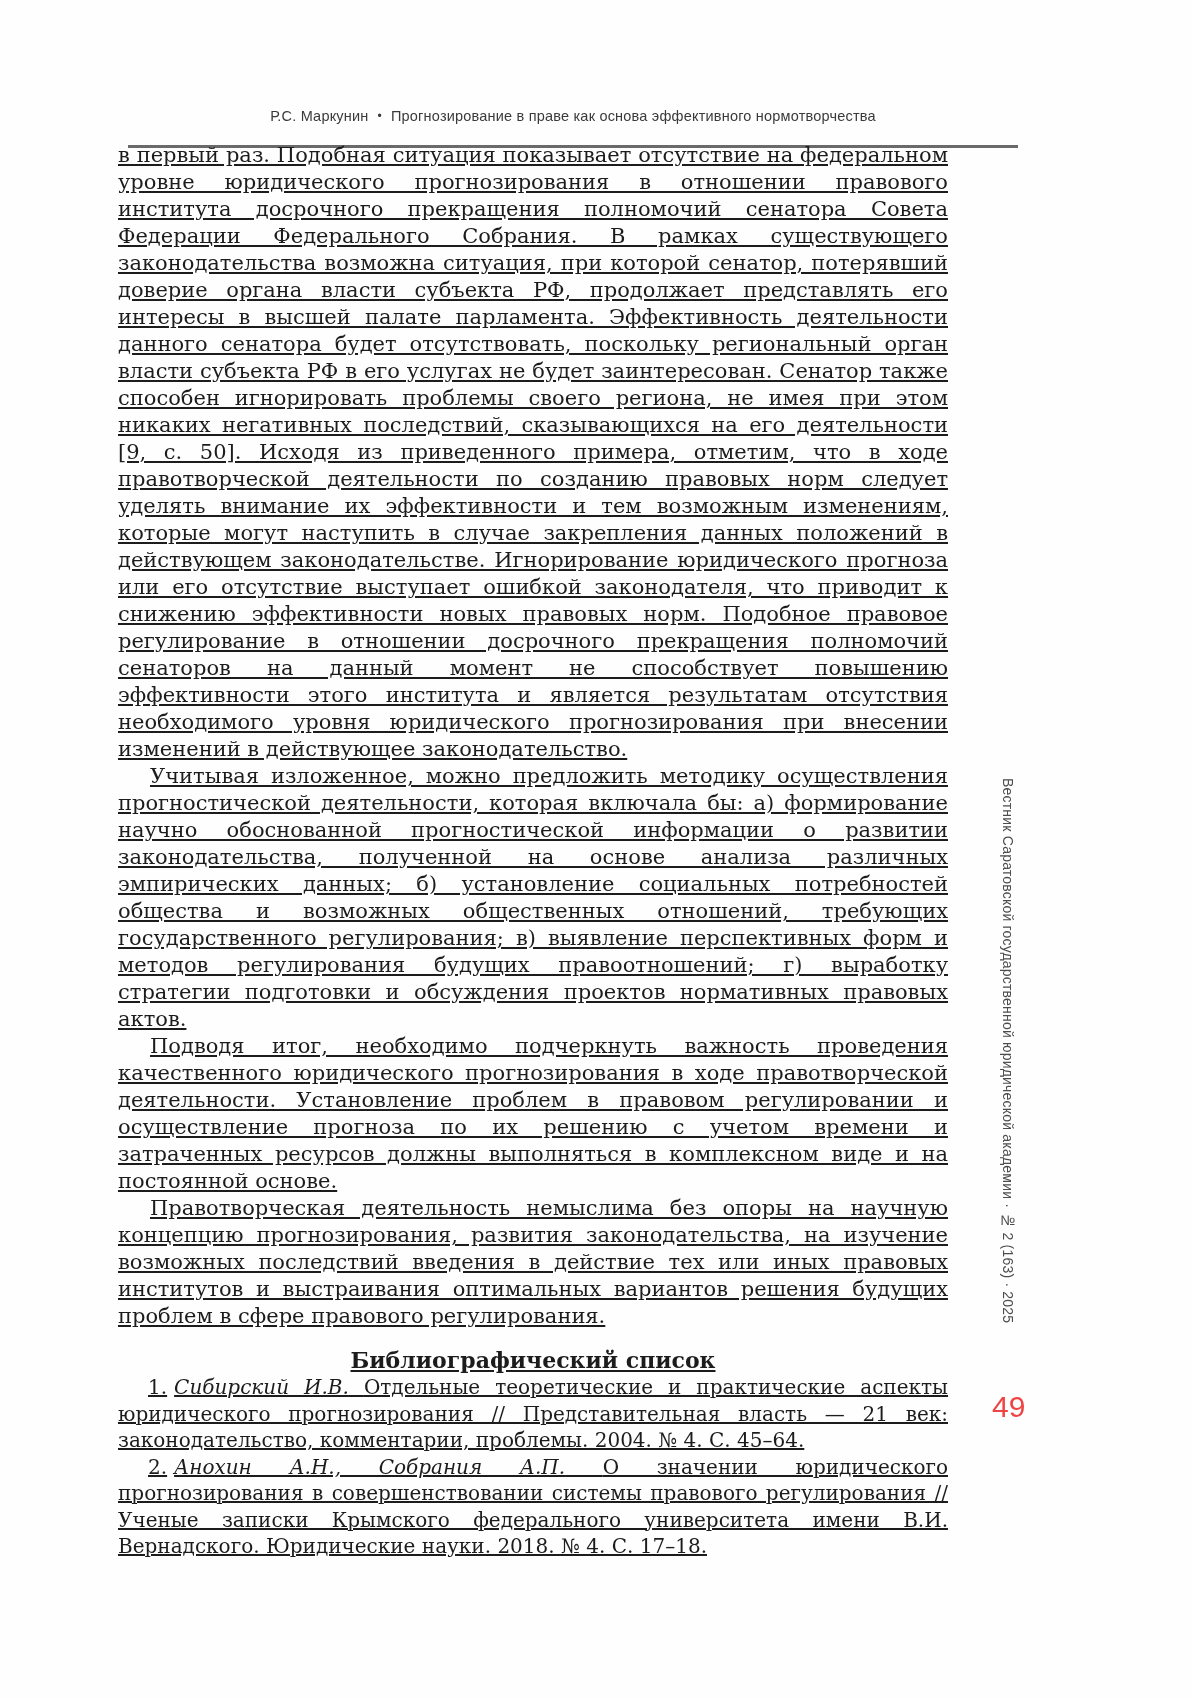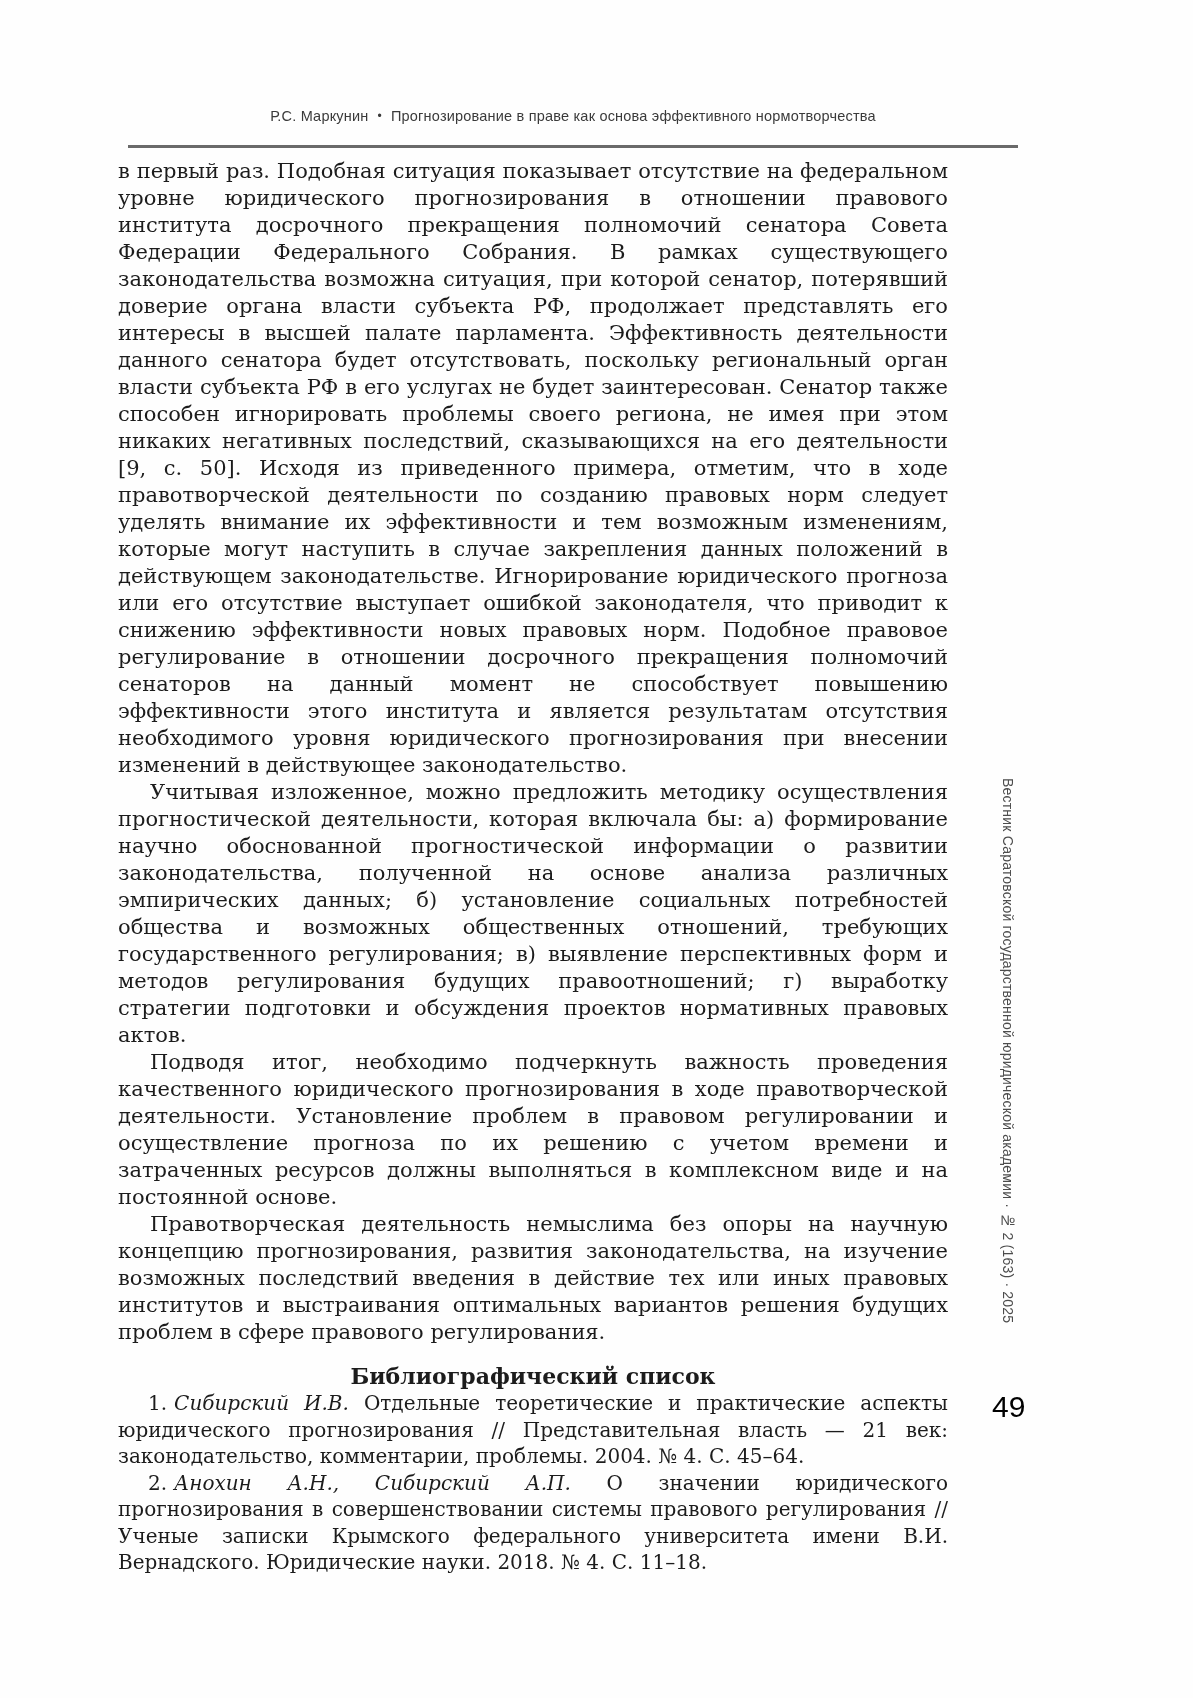--- a/index.html
+++ b/index.html
@@ -26,25 +26,26 @@
     white-space: nowrap;
   }
   .hdr-sep { margin: 0 9px; font-size: 12px; position: relative; top: -1px; color: #3a3a3a; }
   .header-rule {
     position: absolute;
     left: 128px; top: 145px; width: 890px; height: 3px;
     background: #6a6a6a;
   }
   .column {
     position: absolute;
-    left: 118px; top: 158px; width: 830px;
+    left: 118px; top: 142px; width: 830px;
     font-size: 21px; line-height: 27px;
     color: #1c1c1c;
     text-align: justify;
     hyphens: auto;
+    text-decoration: underline;
   }
   p.para { margin: 0; padding: 0; }
   p.para.indent { text-indent: 32px; }
   .bib-heading {
     margin: 17px 0 0 0;
     font-size: 22px; line-height: 27px;
     text-align: center;
     font-weight: bold;
     color: #1c1c1c;
   }
@@ -63,21 +64,21 @@
     font-size: 14px;
     color: #4c4c4c;
     letter-spacing: 0.2px;
     white-space: nowrap;
   }
   .page-number {
     position: absolute;
     left: 992px; top: 1390px;
     font-family: "Liberation Sans", sans-serif;
     font-size: 30px;
-    color: #000000;
+    color: #ef4444;
   }
 </style>
 </head>
 <body>
 
 <div class="page">
 
   <header class="running-header">
     <span>Р.С. Маркунин</span><span class="hdr-sep">•</span><span>Прогнозирование в праве как основа эффективного нормотворчества</span>
   </header>
@@ -88,22 +89,22 @@
     <p class="para">в первый раз. Подобная ситуация показывает отсутствие на федеральном уровне юридического прогнозирования в отношении правового института досрочного прекращения полномочий сенатора Совета Федерации Федерального Собрания. В рамках существующего законодательства возможна ситуация, при которой сенатор, потерявший доверие органа власти субъекта РФ, продолжает представлять его интересы в высшей палате парламента. Эффективность деятельности данного сенатора будет отсутствовать, поскольку региональный орган власти субъекта РФ в его услугах не будет заинтересован. Сенатор также способен игнорировать проблемы своего региона, не имея при этом никаких негативных последствий, сказывающихся на его деятельности [9, с. 50]. Исходя из приведенного примера, отметим, что в ходе правотворческой деятельности по созданию правовых норм следует уделять внимание их эффективности и тем возможным изменениям, которые могут наступить в случае закрепления данных положений в действующем законодательстве. Игнорирование юридического прогноза или его отсутствие выступает ошибкой законодателя, что приводит к снижению эффективности новых правовых норм. Подобное правовое регулирование в отношении досрочного прекращения полномочий сенаторов на данный момент не способствует повышению эффективности этого института и является результатам отсутствия необходимого уровня юридического прогнозирования при внесении изменений в действующее законодательство.</p>
     <p class="para indent">Учитывая изложенное, можно предложить методику осуществления прогностической деятельности, которая включала бы: а) формирование научно обоснованной прогностической информации о развитии законодательства, полученной на основе анализа различных эмпирических данных; б) установление социальных потребностей общества и возможных общественных отношений, требующих государственного регулирования; в) выявление перспективных форм и методов регулирования будущих правоотношений; г) выработку стратегии подготовки и обсуждения проектов нормативных правовых актов.</p>
     <p class="para indent">Подводя итог, необходимо подчеркнуть важность проведения качественного юридического прогнозирования в ходе правотворческой деятельности. Установление проблем в правовом регулировании и осуществление прогноза по их решению с учетом времени и затраченных ресурсов должны выполняться в комплексном виде и на постоянной основе.</p>
     <p class="para indent">Правотворческая деятельность немыслима без опоры на научную концепцию прогнозирования, развития законодательства, на изучение возможных последствий введения в действие тех или иных правовых институтов и выстраивания оптимальных вариантов решения будущих проблем в сфере правового регулирования.</p>
 
     <h2 class="bib-heading">Библиографический список</h2>
 
     <p class="bib-item"><span class="bib-num">1.</span><span class="bib-authors">Сибирский И.В.</span>
       <span>Отдельные теоретические и практические аспекты юридического прогнозирования // Представительная власть — 21 век: законодательство, комментарии, проблемы. 2004. № 4. С. 45–64.</span></p>
 
-    <p class="bib-item"><span class="bib-num">2.</span><span class="bib-authors">Анохин А.Н., Сибирский А.П.</span>
-      <span>О значении юридического прогнозирования в совершенствовании системы правового регулирования // Ученые записки Крымского федерального университета имени В.И. Вернадского. Юридические науки. 2018. № 4. С. 11–18.</span></p>
+    <p class="bib-item"><span class="bib-num">2.</span><span class="bib-authors">Анохин А.Н., Собрания А.П.</span>
+      <span>О значении юридического прогнозирования в совершенствовании системы правового регулирования // Ученые записки Крымского федерального университета имени В.И. Вернадского. Юридические науки. 2018. № 4. С. 17–18.</span></p>
 
   </main>
 
   <div class="sidebar-caption">Вестник Саратовской государственной юридической академии · № 2 (163) · 2025</div>
 
   <div class="page-number">49</div>
 
 </div>
 
 </body></html>

